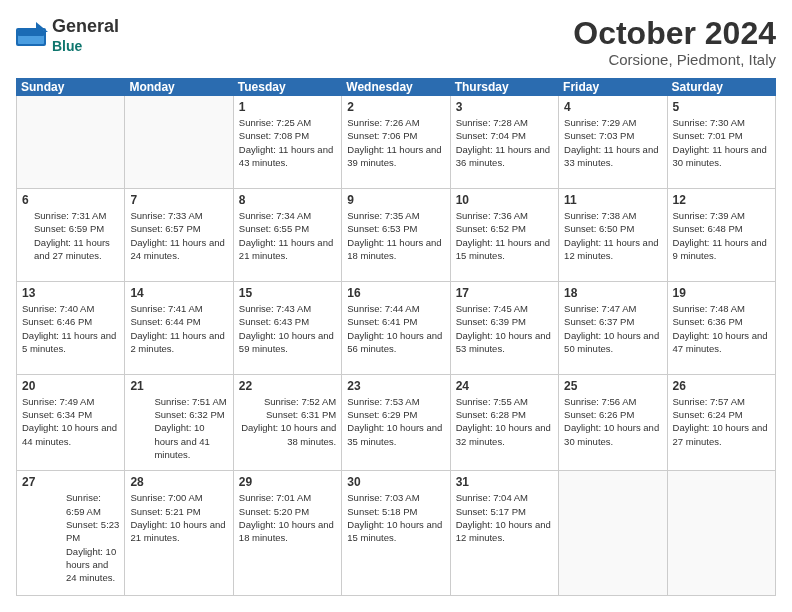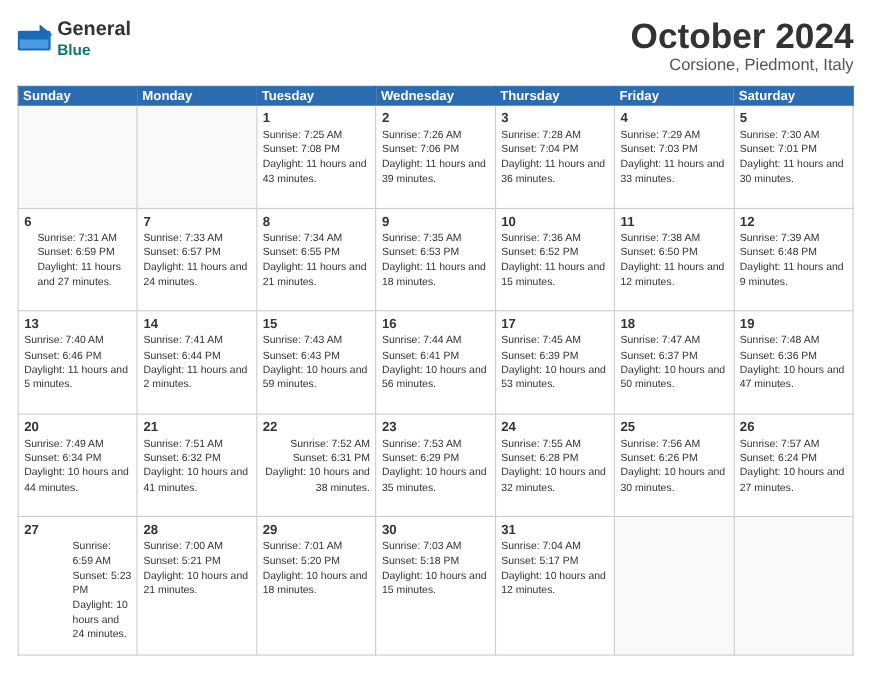--- a/index.html
+++ b/index.html
@@ -252,21 +252,21 @@
         </tr>
         <tr>
           <td>
             <span class="day-num">20</span>
             <div class="cell-text" style="white-space: pre-wrap;">Sunrise: 7:49 AM
 Sunset: 6:34 PM
 Daylight: 10 hours and 44 minutes.</div>
           </td>
           <td>
             <span class="day-num">21</span>
-            <div class="cell-text" style="white-space: pre-wrap;">Sunrise: 7:51 AM
+            <div class="cell-text" style="white-space: pre-wrap; margin-left: 24px;">Sunrise: 7:51 AM
 Sunset: 6:32 PM
 Daylight: 10 hours and 41 minutes.</div>
           </td>
           <td>
             <span class="day-num">22</span>
             <div class="cell-text" style="white-space: pre-wrap; text-align: right;">Sunrise: 7:52 AM
 Sunset: 6:31 PM
 Daylight: 10 hours and 38 minutes.</div>
           </td>
           <td>

